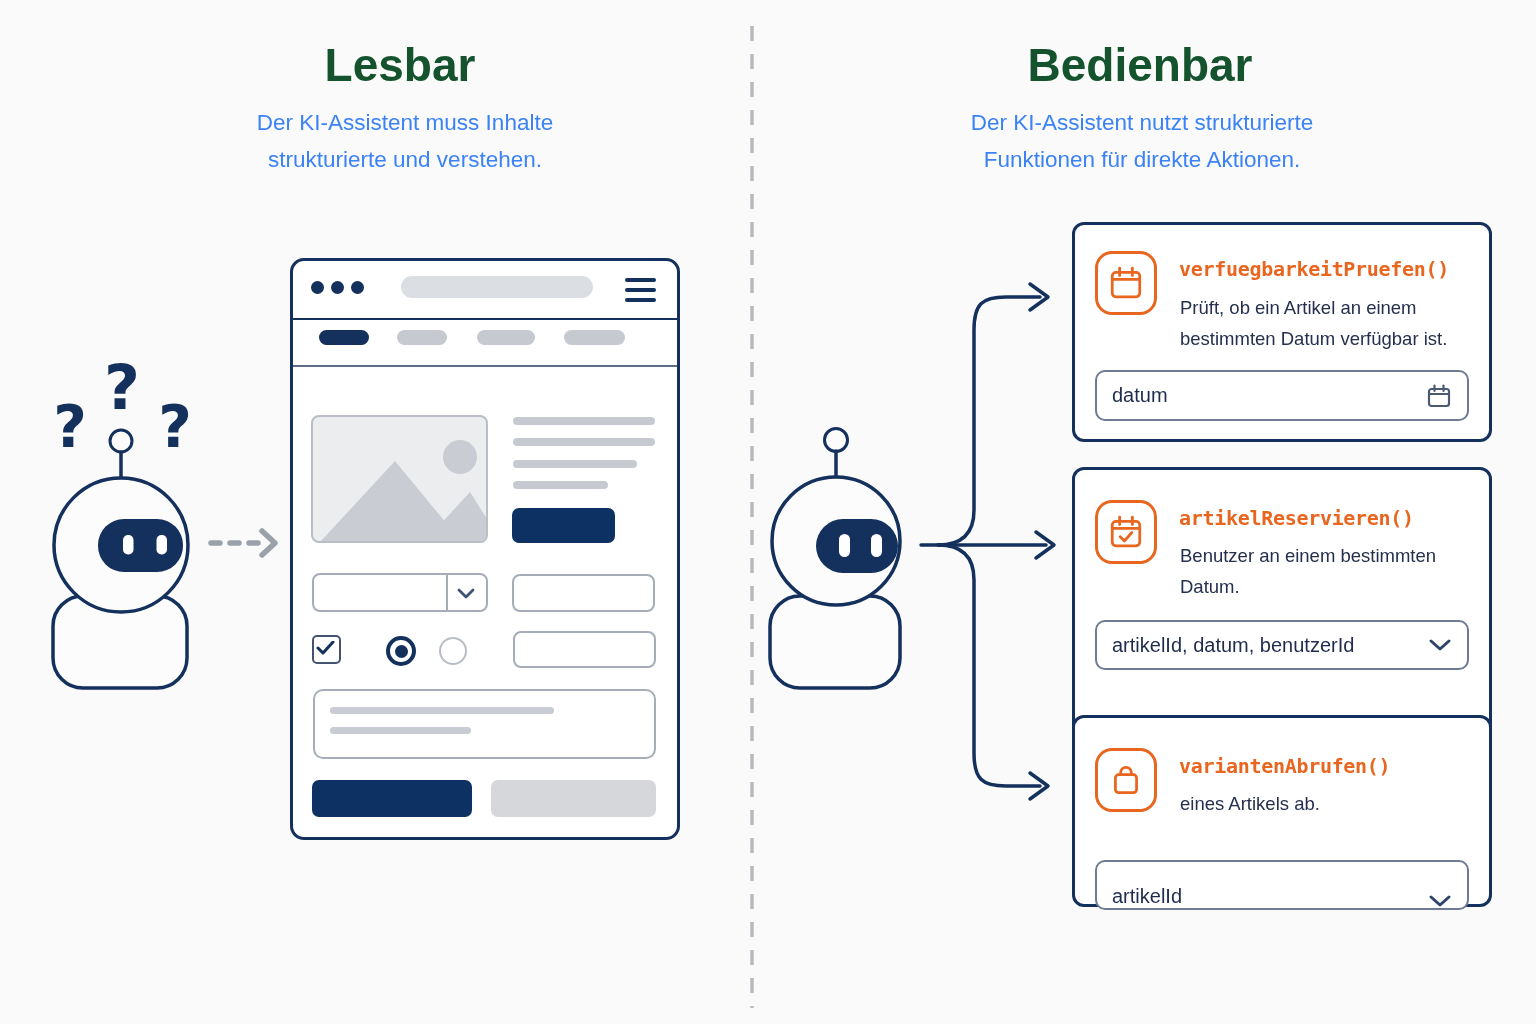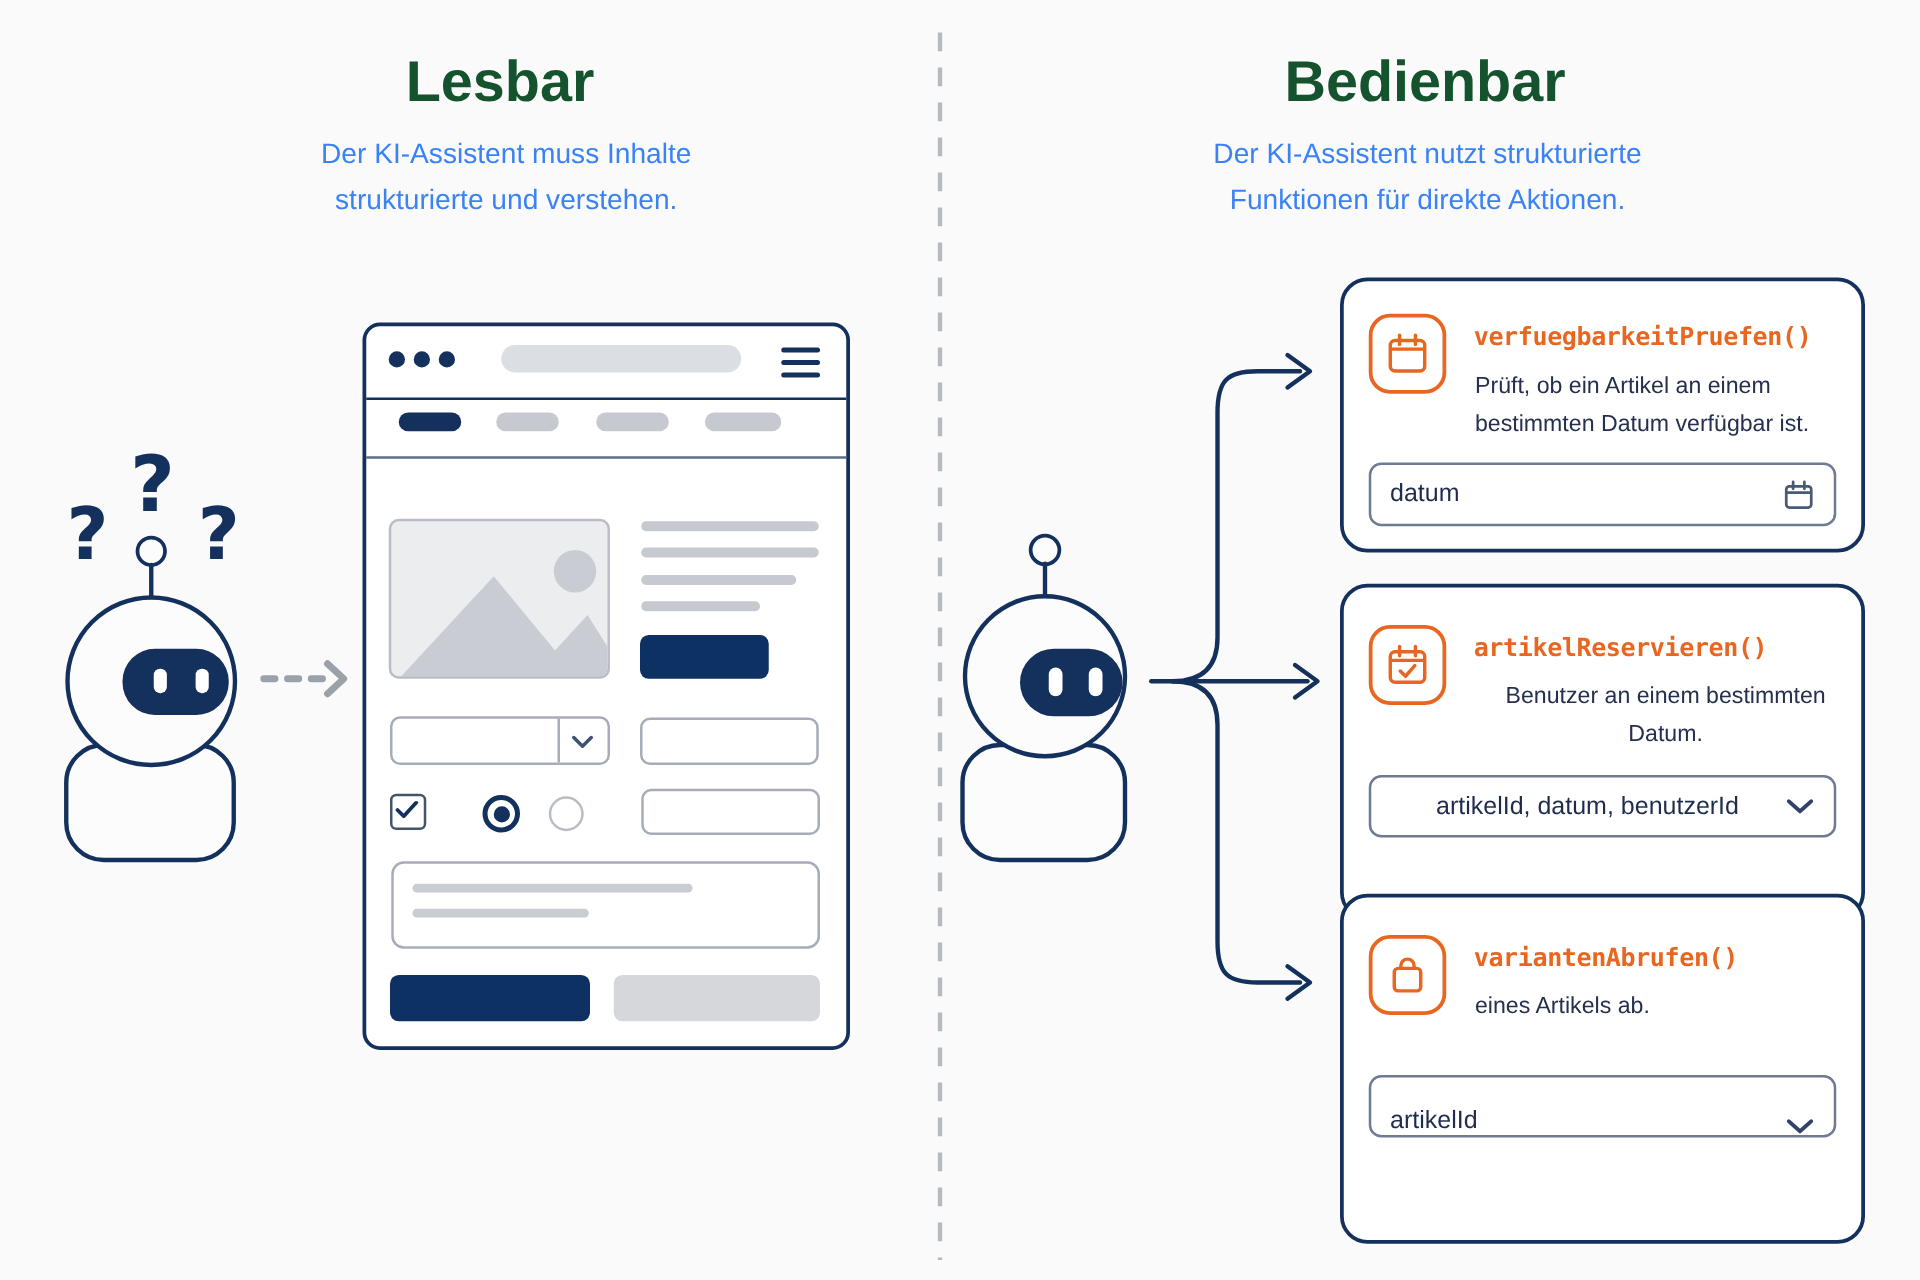--- a/index.html
+++ b/index.html
@@ -35,24 +35,24 @@
   .field{border:2px solid #a6adb9;border-radius:8px;background:#fff;box-sizing:border-box;}
   .cb{left:19px;top:374px;width:29px;height:29px;border:2.5px solid #44546f;border-radius:5px;box-sizing:border-box;}
   .radio-on{left:93px;top:375px;width:30px;height:30px;border:4.5px solid #14305c;border-radius:50%;
             background:#fff;box-sizing:border-box;display:flex;align-items:center;justify-content:center;}
   .radio-on .dotin{width:13px;height:13px;border-radius:50%;background:#14305c;}
   .radio-off{left:146px;top:376px;width:28px;height:28px;border:2.5px solid #b9bdc5;border-radius:50%;box-sizing:border-box;}
   .ta-line{background:#c9ccd3;height:7px;border-radius:3.5px;position:absolute;}
 
   
   .card{position:absolute;left:1072px;width:420px;background:#ffffff;border:3px solid #14305c;
-        border-radius:22px;box-sizing:border-box;}
+        border-radius:12px;box-sizing:border-box;}
   #card-0{top:222px;height:220px;}
-  #card-1{top:467px;height:269px;text-align:center;}
-  #card-2{top:715px;height:280px;}
+  #card-1{top:467px;height:269px;}
+  #card-2{top:715px;height:192px;}
   .fn-icon{position:absolute;left:20px;top:26px;width:62px;height:64px;border:3px solid #e8661f;
            border-radius:17px;box-sizing:border-box;display:flex;align-items:center;justify-content:center;}
   .fn-title{position:absolute;left:104px;top:32px;font-family:"DejaVu Sans Mono",monospace;
             font-size:20px;font-weight:bold;color:#e8661f;letter-spacing:-0.3px;white-space:nowrap;}
   .fn-desc{position:absolute;left:105px;top:67px;font-size:18.5px;line-height:31px;color:#25304e;width:305px;}
   .param{position:absolute;left:20px;top:148px;width:374px;height:50px;border:2.5px solid #6e7b92;
          border-radius:10px;background:#fff;box-sizing:border-box;display:flex;align-items:center;
          padding:0 15px;font-size:20px;color:#1f2c4d;}
   .param .val{flex:1;white-space:nowrap;}
   #card-0 .param{top:145px;height:51px;}

